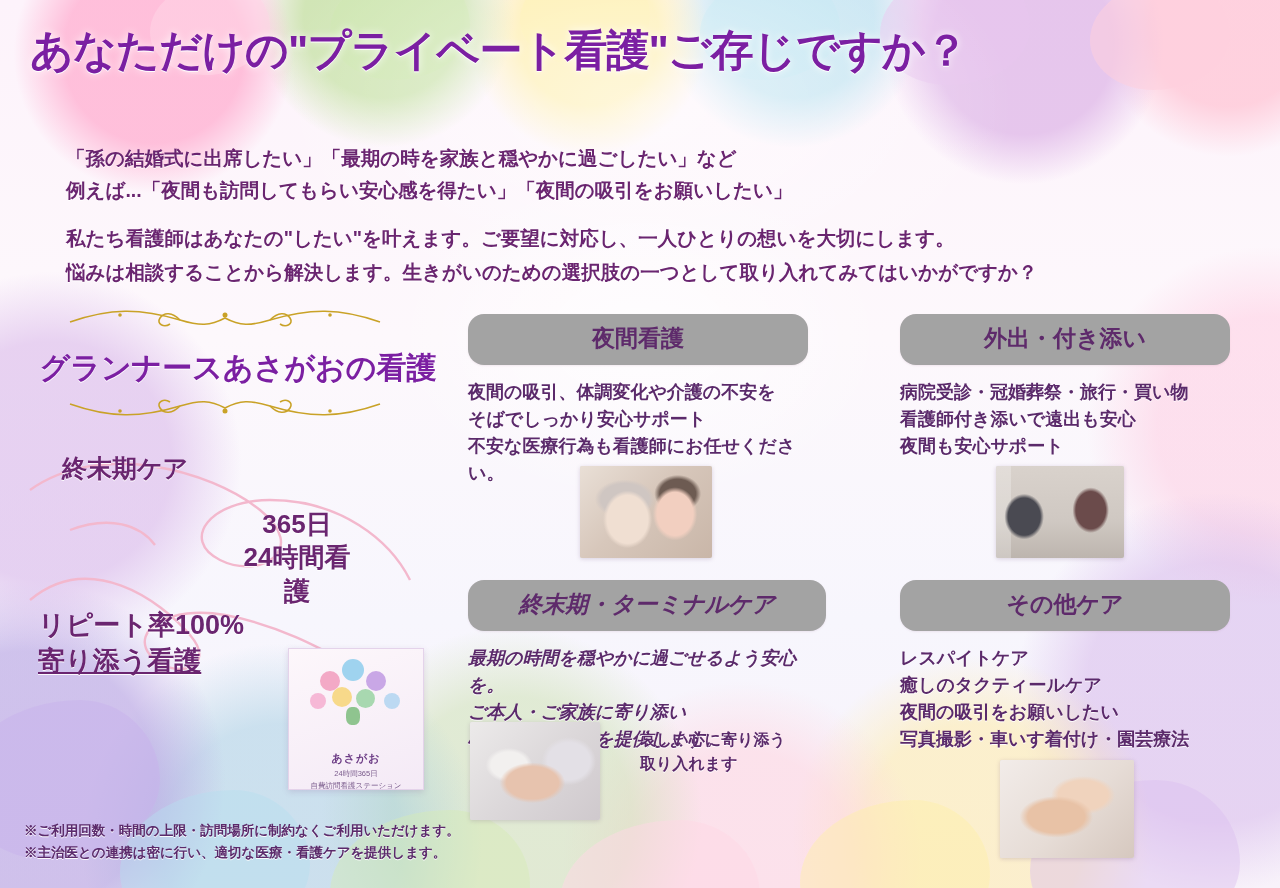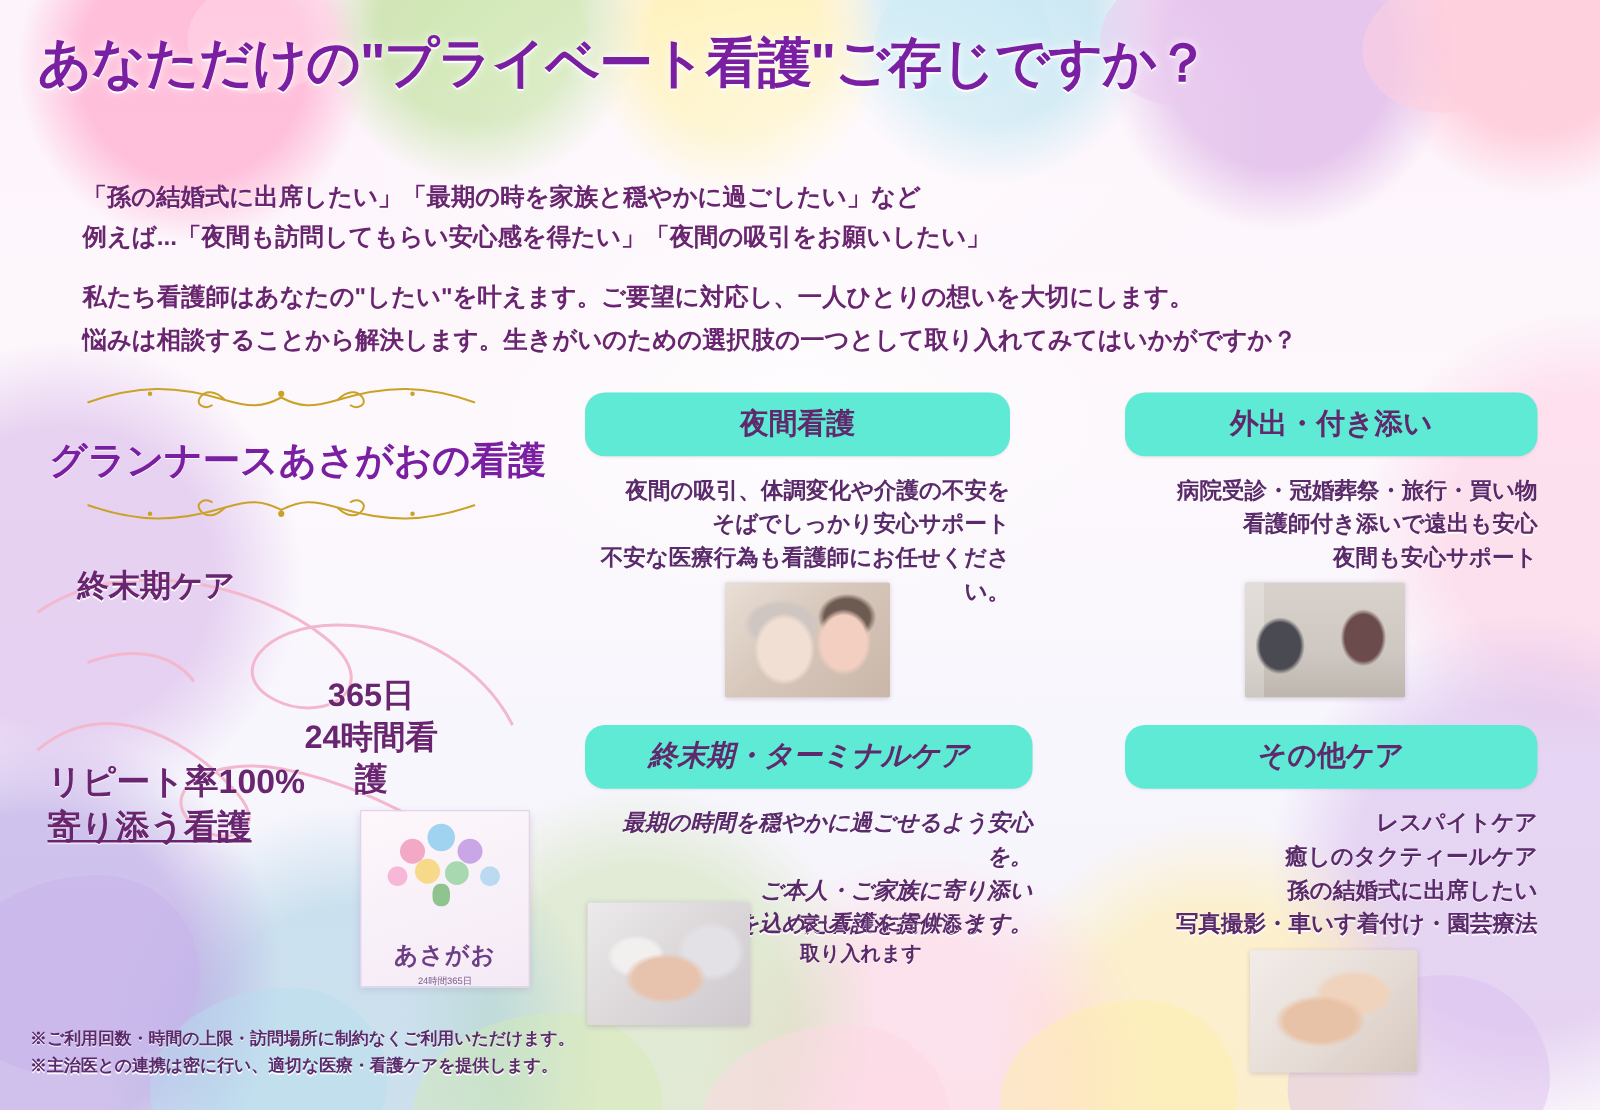--- a/index.html
+++ b/index.html
@@ -129,21 +129,21 @@
 
   .tag {
     position: absolute;
     font-weight: bold;
     color: #6a2570;
     text-shadow: 0 1px 0 rgba(255,255,255,0.9);
   }
   .tag-terminal { left: 62px; top: 452px; font-size: 25px; }
   .tag-365 {
     left: 232px; top: 508px; font-size: 26px; width: 130px;
-    text-align: center; line-height: 1.28; margin-top: 32px;
+    text-align: center; line-height: 1.28;
   }
   .tag-repeat { left: 38px; top: 608px; font-size: 27px; line-height: 1.32; }
 
   .swirl {
     position: absolute;
     pointer-events: none;
   }
   .swirl svg { display: block; }
 
   .logo-card {
@@ -163,44 +163,44 @@
     width: 92px;
     height: 68px;
     position: relative;
   }
   .logo-bouquet i {
     position: absolute;
     display: block;
     border-radius: 50%;
   }
   .logo-name {
-    font-size: 19px;
+    font-size: 11px;
     color: #6d3d86;
     font-weight: bold;
     letter-spacing: 1px;
     margin-top: 24px;
   }
   .logo-sub1 { font-size: 7.5px; color: #7a5b8c; margin-top: 3px; }
   .logo-sub2 { font-size: 7.5px; color: #7a5b8c; margin-top: 2px; }
 
   
   .svc { position: absolute; }
   .svc-pill {
     border-radius: 16px;
-    background: #5eead4;
+    background: #a3a3a3;
     color: #5e2a6b;
     font-weight: bold;
     font-size: 23px;
     text-align: center;
     padding: 9px 0 11px;
     box-shadow: 0 1px 2px rgba(160,110,140,0.12);
   }
   .svc-body {
     margin-top: 14px;
-    text-align: right;
+    text-align: left;
     font-size: 18px;
     line-height: 1.5;
     color: #5b2a6b;
     font-weight: bold;
     text-shadow: 0 1px 0 rgba(255,255,255,0.9);
   }
 
   .night { left: 468px; top: 314px; width: 340px; }
   .outing { left: 900px; top: 314px; width: 330px; }
   .terminal { left: 468px; top: 580px; width: 358px; font-style: italic; }
@@ -379,21 +379,21 @@
   <div class="grief">
     <div>哀しい心に寄り添う</div>
     <div>取り入れます</div>
   </div>
 
   <div class="svc other">
     <div class="svc-pill">その他ケア</div>
     <div class="svc-body">
       <div>レスパイトケア</div>
       <div>癒しのタクティールケア</div>
-      <div>孫の結婚式に出席したい</div>
+      <div>夜間の吸引をお願いしたい</div>
       <div>写真撮影・車いす着付け・園芸療法</div>
     </div>
   </div>
   <div class="photo photo-other">
     <div class="ph" style="background:linear-gradient(135deg,#f2ece9 0%,#e6dcd6 55%,#d6c8bf 100%);"></div>
     <div class="ph" style="background:radial-gradient(ellipse 46px 26px at 42% 58%, #e8c2a6 0 62%, rgba(232,194,166,0) 80%), radial-gradient(ellipse 40px 24px at 62% 36%, #f0d3bd 0 62%, rgba(240,211,189,0) 80%);"></div>
   </div>
 
   <div class="notes">
     <div>※ご利用回数・時間の上限・訪問場所に制約なくご利用いただけます。</div>

